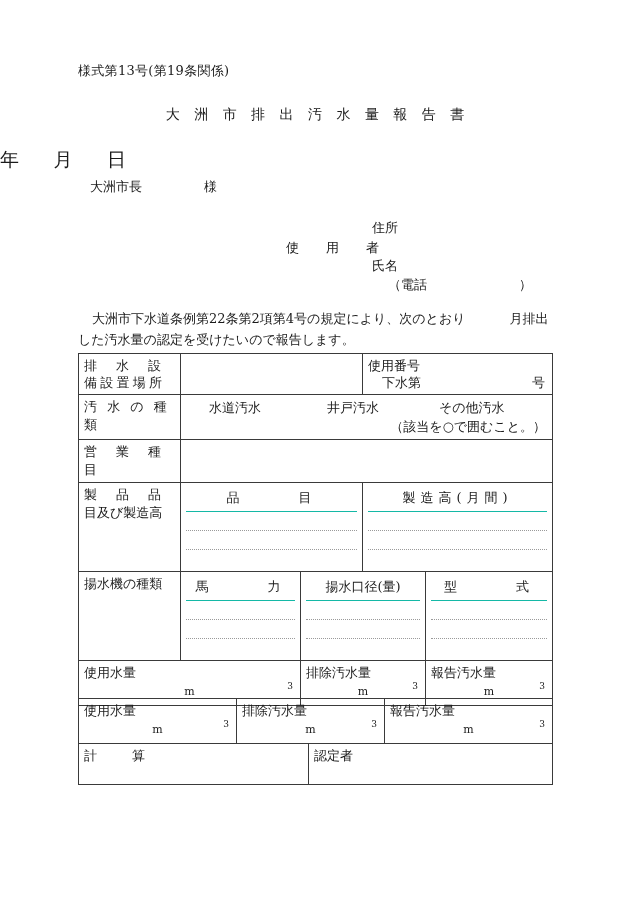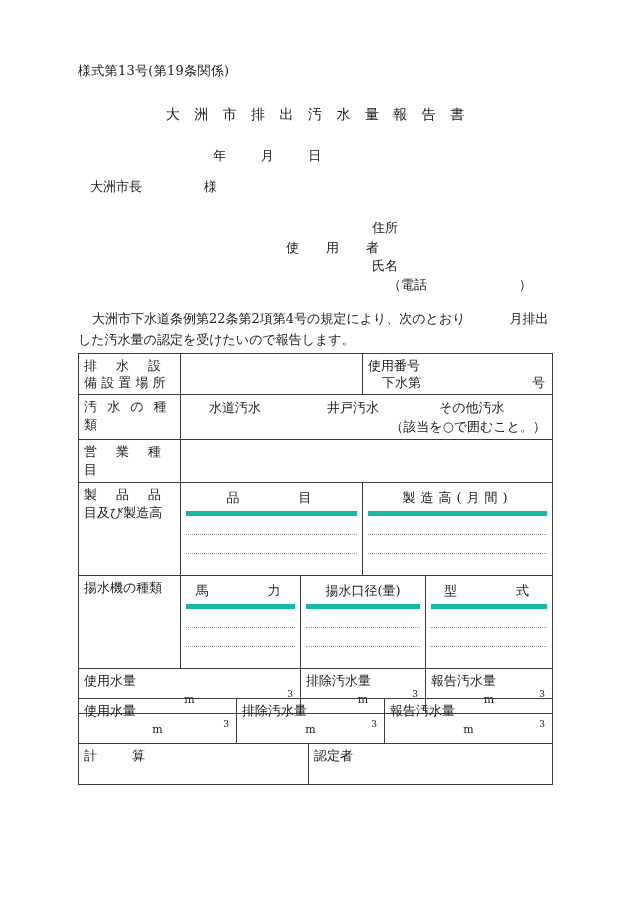--- a/index.html
+++ b/index.html
@@ -36,22 +36,22 @@
     text-align: center;
     font-size: 14px;
     letter-spacing: 5px;
     padding-left: 5px;
     box-sizing: border-box;
   }
   .date-line {
     left: 0;
     top: 147px;
     width: 630px;
-    font-size: 13px;
-    text-align: center;
+    font-size: 19px;
+    text-align: left;
     padding-right: 95px;
     box-sizing: border-box;
     letter-spacing: 0.5px;
   }
   .date-line span { display: inline-block; }
   .date-y { margin-right: 34px; }
   .date-m { margin-right: 34px; }
 
   .addressee {
     left: 90px;
@@ -108,21 +108,21 @@
     left: 78px;
     top: 698px;
     width: 474px;
   }
   .lbl-sp2 { letter-spacing: 3px; }
   .v-mid { vertical-align: middle; }
   .nopad { padding: 0; }
 
   .sub-head {
     text-align: center;
-    border-bottom: 5px solid #14b8a6;
+    border-bottom: 1px solid #14b8a6;
     padding: 3px 0 4px 0;
     letter-spacing: 5px;
   }
   .dotted-zone { height: 100%; }
   .dline {
     border-bottom: 1px dotted #9a9a9a;
     height: 18px;
   }
   .dline.last { border-bottom: none; }
 
@@ -187,21 +187,21 @@
     <colgroup>
       <col style="width:102px">
       <col style="width:120px">
       <col style="width:62px">
       <col style="width:63px">
       <col style="width:127px">
     </colgroup>
     <tbody>
 
       <tr>
-        <td class="v-mid" style="line-height:17px;">
+        <td class="v-mid" style="line-height:17px;font-family:Liberation Serif, serif;">
           <div class="lbl-sp2">排　水　設</div>
           <div>備 設 置 場 所</div>
         </td>
         <td colspan="2"></td>
         <td colspan="2" style="line-height:17px;">
           <div>使用番号</div>
           <div style="position:relative;padding-left:14px;">
             <span>下水第</span>
             <span style="position:absolute;right:2px;">号</span>
           </div>

